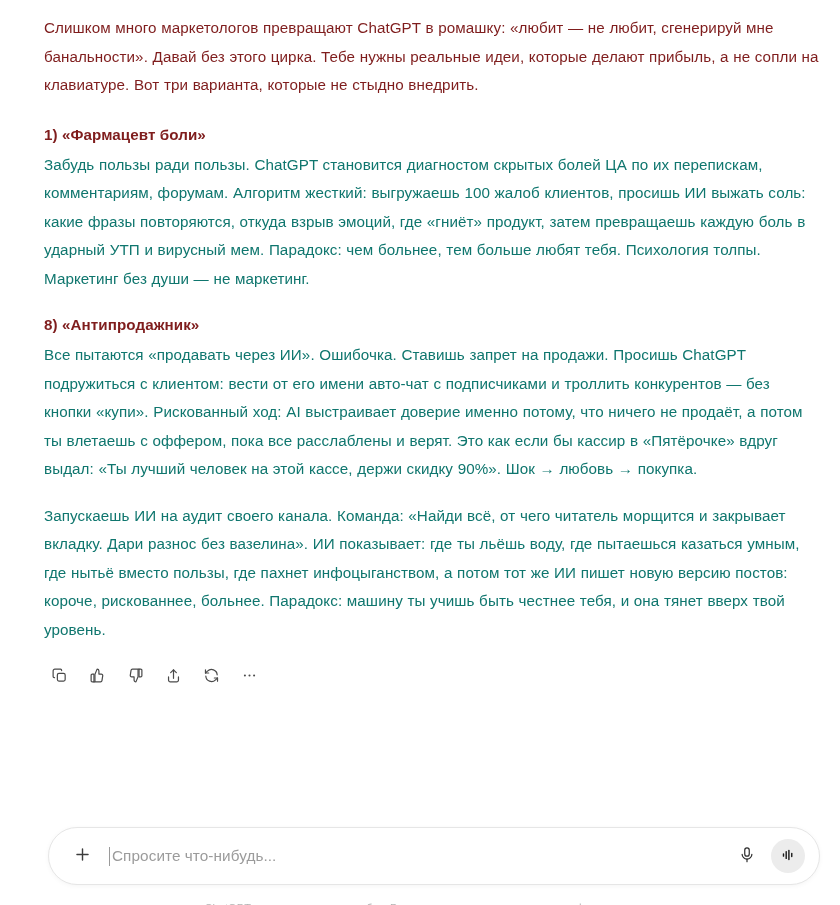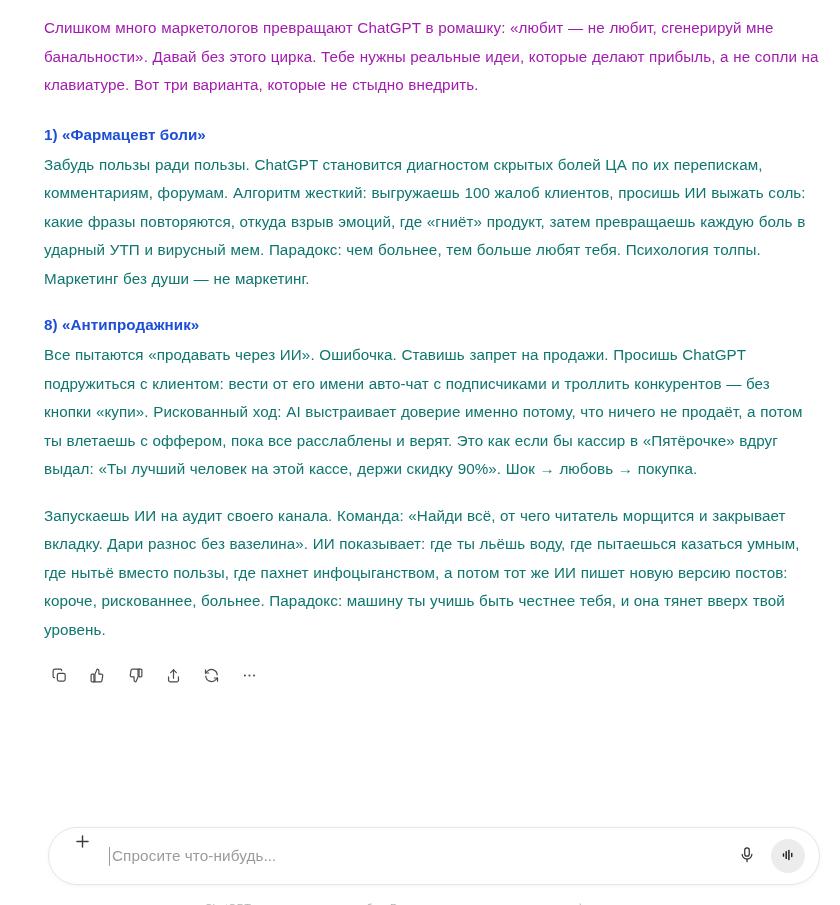--- a/index.html
+++ b/index.html
@@ -30,32 +30,32 @@
   }
 
   .message-body {
     width: 776px;
     max-width: 776px;
   }
 
   .para {
     font-size: 15.2px;
     line-height: 28.5px;
-    color: #a21caf;
+    color: #7f1d1d;
     margin: 0 0 17px 0;
     letter-spacing: 0.005em;
     word-spacing: 0.02em;
     text-align: left;
   }
 
   .section-heading {
     font-size: 15.2px;
     line-height: 28px;
     font-weight: bold;
-    color: #1d4ed8;
+    color: #7f1d1d;
     margin: 0 0 2px 0;
     letter-spacing: 0.005em;
   }
 
   .section-body {
     font-size: 15.2px;
     line-height: 28.5px;
     color: #0f766e;
     margin: 0 0 18px 0;
     letter-spacing: 0.005em;
@@ -102,20 +102,21 @@
     position: absolute;
     left: 48px;
     right: 20px;
     top: 12px;
     height: 58px;
     background: #ffffff;
     border: 1px solid #e6e6e6;
     border-radius: 29px;
     box-shadow: 0 1px 5px rgba(0,0,0,0.045);
     display: flex;
+    align-items: center;
     padding: 0 14px 0 18px;
   }
   .plus-btn {
     width: 30px;
     height: 30px;
     flex: 0 0 30px;
     display: flex;
     align-items: center;
     justify-content: center;
     border: none;

